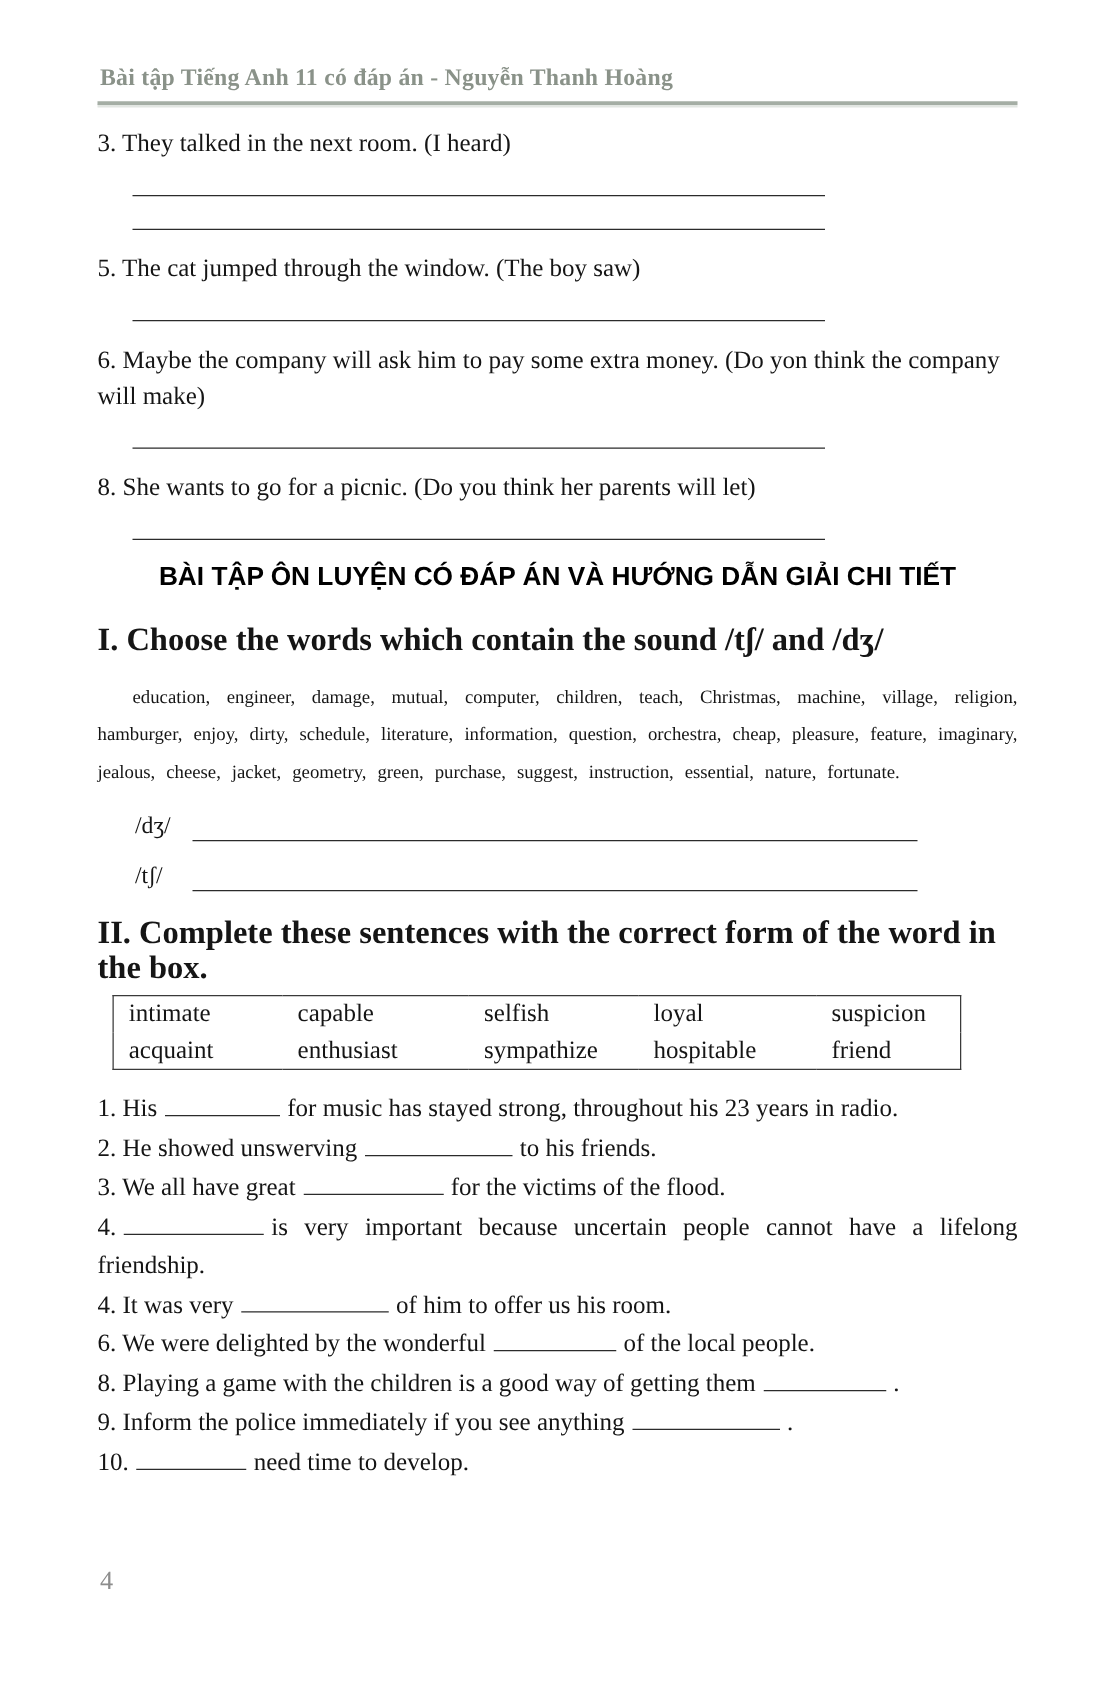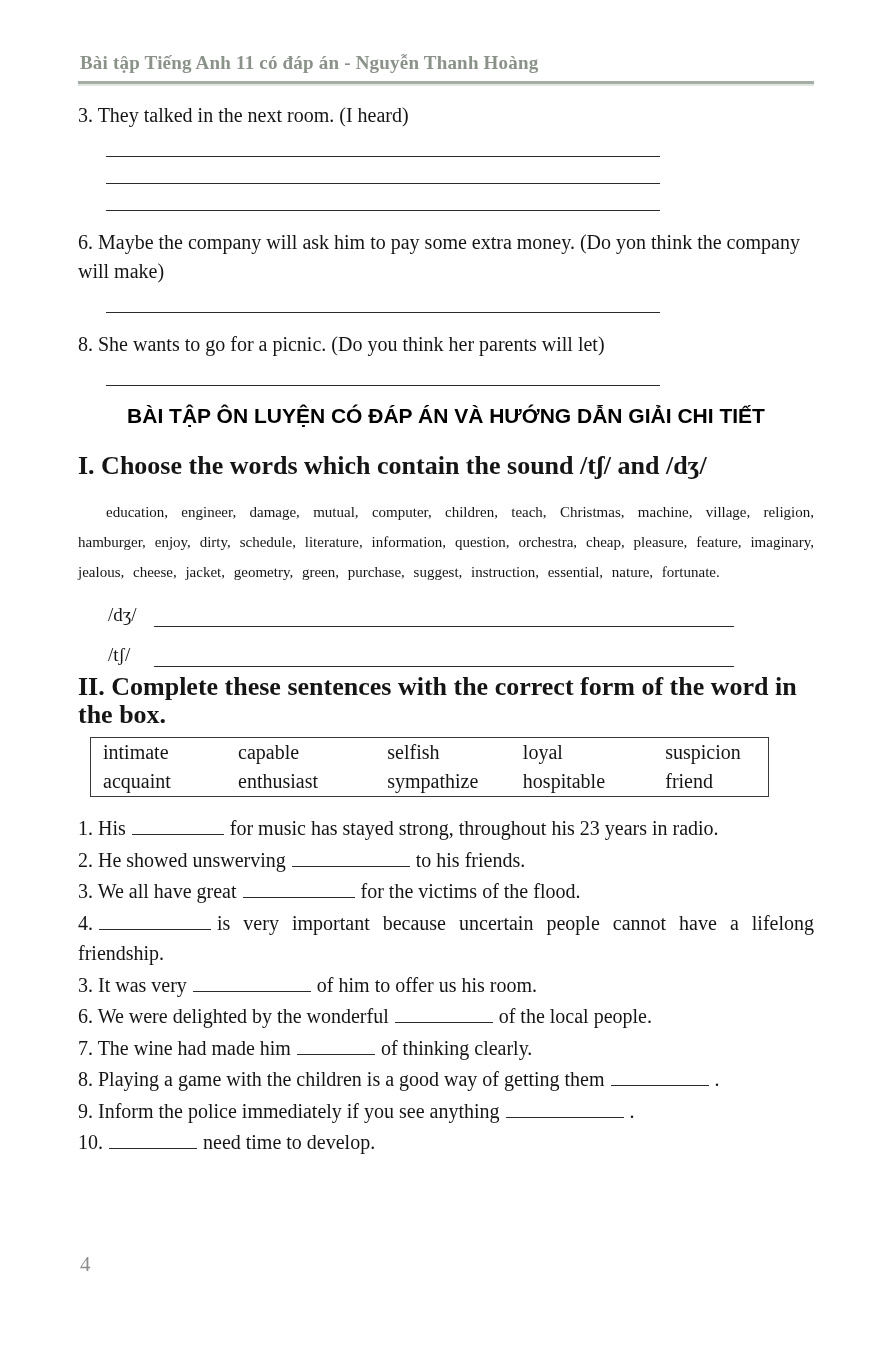--- a/index.html
+++ b/index.html
@@ -76,21 +76,21 @@
     flex:none;
     line-height:24px;
   }
   .phon-line {
     flex:1;
     border-bottom:1.6px solid #2b2b2b;
     height:20px;
   }
 
   
-  .ex2-title { margin-top:6px; }
+  .ex2-title { margin-top:19px; }
   .word-box {
     border:1.4px solid #3a3a3a;
     border-collapse:collapse;
     width:679px;
     margin:8px 0 0 12px;
     font-size:20px;
   }
   .word-box td {
     padding:3px 0 3px 12px;
     white-space:nowrap;
@@ -137,20 +137,21 @@
 
   <div>
     <div>
       <p class="rw-text">3. They talked in the next room. (I heard)</p>
       <div class="answer-line"></div>
     </div>
     <div>
       <div class="answer-line"></div>
     </div>
     <div>
+      <p class="rw-text">5. The cat jumped through the window. (The boy saw)</p>
       <div class="answer-line"></div>
     </div>
     <div>
       <p class="rw-text">6. Maybe the company will ask him to pay some extra money. (Do yon think the company will make)</p>
       <div class="answer-line"></div>
     </div>
     <div>
       <p class="rw-text">8. She wants to go for a picnic. (Do you think her parents will let)</p>
       <div class="answer-line"></div>
     </div>
@@ -200,29 +201,26 @@
       <p class="fill-sentence">
         <span>2. He showed unswerving</span><span class="blank" style="width:118px"></span><span>to his friends.</span>
       </p>
       <p class="fill-sentence">
         <span>3. We all have great</span><span class="blank" style="width:112px"></span><span>for the victims of the flood.</span>
       </p>
       <p class="fill-sentence">
         <span>4.</span><span class="blank" style="width:112px"></span><span>is very important because uncertain people cannot have a lifelong friendship.</span>
       </p>
       <p class="fill-sentence">
-        <span>3. It was very</span><span class="blank" style="width:118px"></span><span>of him to offer us his room.</span>
+        <span>4. It was very</span><span class="blank" style="width:118px"></span><span>of him to offer us his room.</span>
       </p>
       <p class="fill-sentence">
         <span>6. We were delighted by the wonderful</span><span class="blank" style="width:98px"></span><span>of the local people.</span>
       </p>
       <p class="fill-sentence">
-        <span>7. The wine had made him</span><span class="blank" style="width:78px"></span><span>of thinking clearly.</span>
-      </p>
-      <p class="fill-sentence">
         <span>8. Playing a game with the children is a good way of getting them</span><span class="blank" style="width:98px"></span><span>.</span>
       </p>
       <p class="fill-sentence">
         <span>9. Inform the police immediately if you see anything</span><span class="blank" style="width:118px"></span><span>.</span>
       </p>
       <p class="fill-sentence">
         <span>10.</span><span class="blank" style="width:88px"></span><span>need time to develop.</span>
       </p>
     </div>
   </div>

